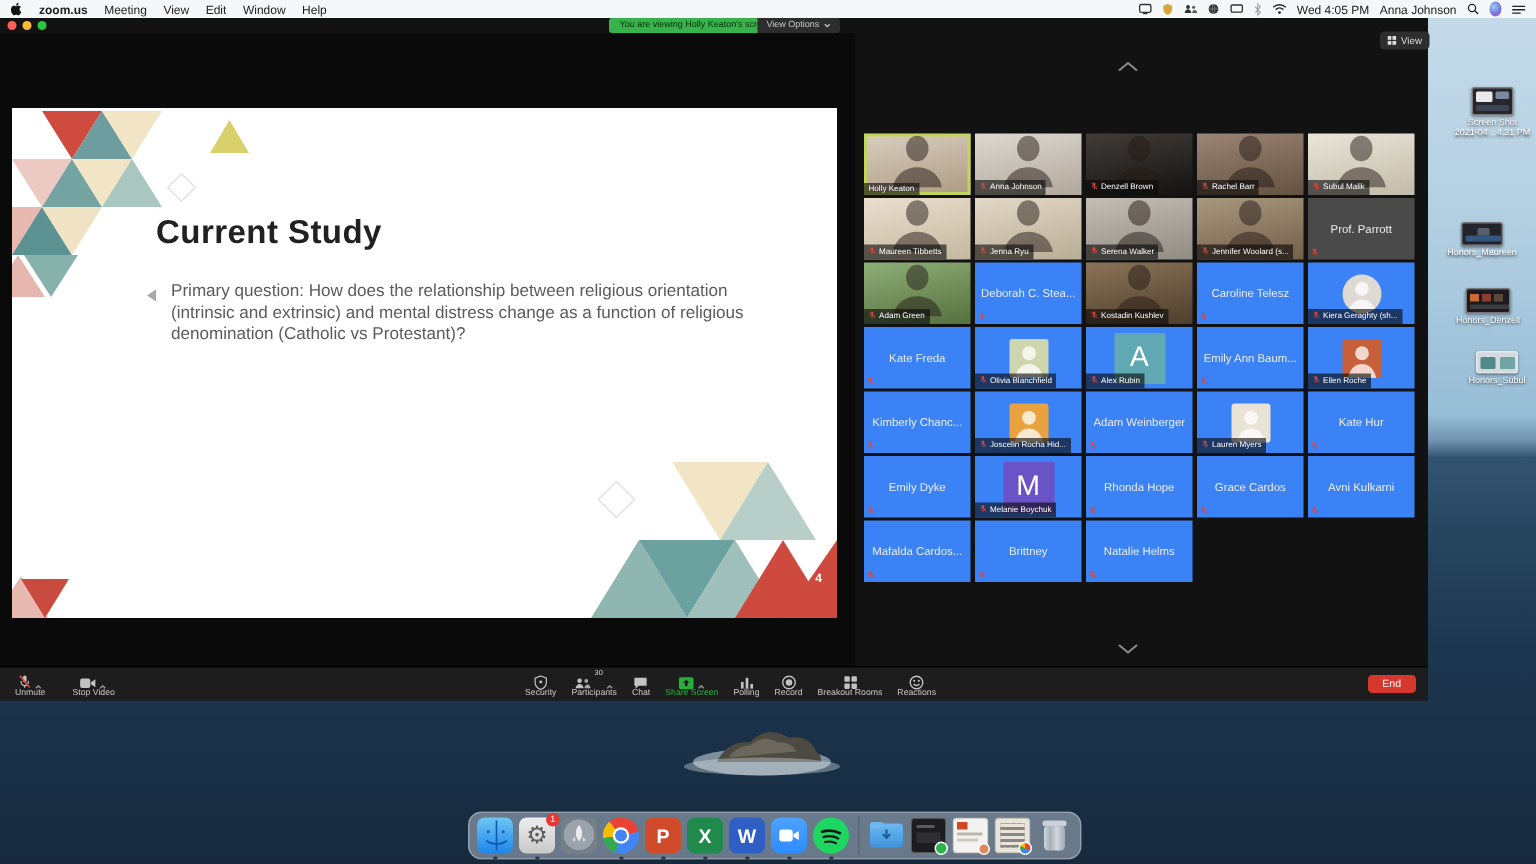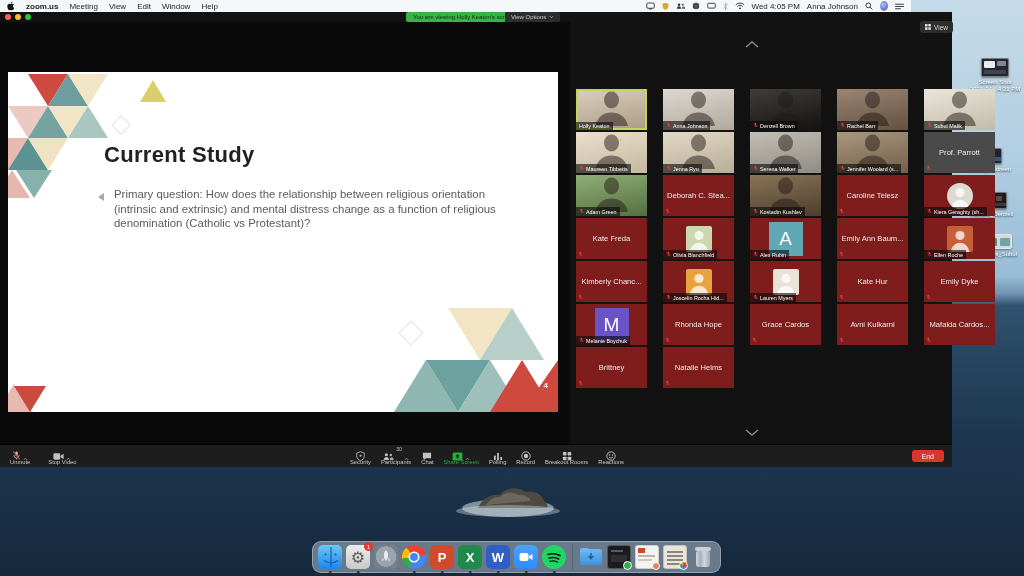--- a/index.html
+++ b/index.html
@@ -4,21 +4,21 @@
 <style>
   *{margin:0;padding:0;box-sizing:border-box}
   html,body{width:1024px;height:576px;overflow:hidden;background:#000;font-family:"Liberation Sans",sans-serif}
   .screen{position:relative;width:1024px;height:576px;overflow:hidden}
 
   
   .wallpaper{position:absolute;inset:0;background:linear-gradient(180deg,#c6dbe9 0%,#b2cfe2 26%,#97bdd6 48%,#6f93b0 51%,#32536f 53%,#27455f 62%,#1d3750 75%,#16293d 100%)}
   .rocks{position:absolute;left:448px;top:478px;width:120px;height:50px}
 
   
-  .menubar{position:absolute;left:0;top:0;width:911px;height:12px;background:rgba(247,249,250,.96);display:flex;align-items:center;padding:0 7px;font-size:8px;color:#1c1c1c;z-index:50}
+  .menubar{position:absolute;left:0;top:0;width:1024px;height:12px;background:rgba(247,249,250,.96);display:flex;align-items:center;padding:0 7px;font-size:8px;color:#1c1c1c;z-index:50}
   .menubar .mleft{display:flex;align-items:center;gap:11px}
   .menubar .apple{display:flex;align-items:center}
   .menubar .mitem{white-space:nowrap}
   .menubar .mitem.first{font-weight:bold}
   .menubar .mright{margin-left:auto;display:flex;align-items:center;gap:7px}
   .menubar .sicon{display:flex;align-items:center;justify-content:center;height:10px}
   .siri-dot{width:8px;height:8px;border-radius:50%;background:radial-gradient(circle at 35% 35%,#8fd0f2,#7a6fd8 60%,#c75fb8)}
   .mtime,.muser{white-space:nowrap;font-size:8px;color:#1c1c1c}
 
   
@@ -46,22 +46,22 @@
   .deco-br{right:0;bottom:0;width:180px;height:110px}
   .deco-bl{left:0;bottom:0;width:60px;height:40px}
   .diamond{position:absolute;border:1px solid #e2e2e2;transform:rotate(45deg)}
   .page-num{position:absolute;right:10px;bottom:22px;color:#fff;font-size:8px;font-weight:bold}
 
   
   .chev{position:absolute;left:744px;width:16px;height:8px;display:flex;align-items:center;justify-content:center;cursor:pointer}
   .chev.up{top:28px}.chev.down{top:416px}
 
   
-  .pgrid{position:absolute;left:576px;top:77px;display:grid;grid-template-columns:repeat(5,71px);grid-auto-rows:41px;gap:2px 16px}
-  .tile{position:relative;background:#7f1d1d;overflow:hidden}
+  .pgrid{position:absolute;left:576px;top:77px;display:grid;grid-template-columns:repeat(5,71px);grid-auto-rows:41px;gap:2px 3px}
+  .tile{position:relative;background:#3b82f6;overflow:hidden}
   .tile.active{box-shadow:inset 0 0 0 2px #c3d45c}
   .tile .sil{position:absolute;left:0;bottom:0}
   .nameplate{position:absolute;left:0;bottom:0;max-width:100%;display:flex;align-items:center;gap:2px;background:rgba(10,10,10,.62);padding:1px 3px;font-size:5.4px;color:#fff;white-space:nowrap;overflow:hidden}
   .center-name{position:absolute;inset:0;display:flex;align-items:center;justify-content:center;font-size:7.6px;color:#ececec;text-align:center;padding:0 3px}
   .mute-badge{position:absolute;left:2px;bottom:2px;display:flex}
   .letterbox{position:absolute;left:50%;top:50%;transform:translate(-50%,-50%);width:34px;height:34px;display:flex;align-items:center;justify-content:center;color:#fff;font-size:19px}
   .avatarbox{position:absolute;left:50%;top:50%;transform:translate(-50%,-50%);width:26px;height:26px;overflow:hidden;display:flex;align-items:flex-end;justify-content:center}
 
   
   .ztoolbar{position:absolute;left:0;top:432px;width:952px;height:23px;background:#1d1d1d;border-top:1px solid #000}
@@ -564,20 +564,31 @@
             <span><svg viewBox="0 0 12 13" width="5" height="6">
                 <rect x="4.4" y="1" width="3.2" height="6.2" rx="1.6" fill="#e0443a"></rect>
                 <path d="M2.8 5.8v1a3.2 3.2 0 0 0 6.4 0v-1" fill="none" stroke="#e0443a" stroke-width="1.1"></path>
                 <line x1="6" y1="10.2" x2="6" y2="11.8" stroke="#e0443a" stroke-width="1.1"></line>
                 <line x1="1.6" y1="1.4" x2="10.4" y2="11.4" stroke="#e0443a" stroke-width="1.4"></line>
               </svg></span>
             <span>Joscelin Rocha Hid...</span>
           </div>
         </div>
         <div class="tile">
+          <div class="center-name">Adam Weinberger</div>
+          <span class="mute-badge">
+            <svg viewBox="0 0 12 13" width="5" height="6">
+              <rect x="4.4" y="1" width="3.2" height="6.2" rx="1.6" fill="#e0443a"></rect>
+              <path d="M2.8 5.8v1a3.2 3.2 0 0 0 6.4 0v-1" fill="none" stroke="#e0443a" stroke-width="1.1"></path>
+              <line x1="6" y1="10.2" x2="6" y2="11.8" stroke="#e0443a" stroke-width="1.1"></line>
+              <line x1="1.6" y1="1.4" x2="10.4" y2="11.4" stroke="#e0443a" stroke-width="1.4"></line>
+            </svg>
+          </span>
+        </div>
+        <div class="tile">
           <div class="avatarbox" style="background: rgb(233, 226, 214); border-radius: 2px;">
             <svg width="26" height="26" viewBox="0 0 26 26">
               <circle cx="13" cy="9.5" r="4.6" fill="rgba(255,255,255,.75)"></circle>
               <path d="M3.5 26c1.5-6.5 5.3-9.3 9.5-9.3s8 2.8 9.5 9.3z" fill="rgba(255,255,255,.75)"></path>
             </svg>
           </div>
           <div class="nameplate">
             <span><svg viewBox="0 0 12 13" width="5" height="6">
                 <rect x="4.4" y="1" width="3.2" height="6.2" rx="1.6" fill="#e0443a"></rect>
                 <path d="M2.8 5.8v1a3.2 3.2 0 0 0 6.4 0v-1" fill="none" stroke="#e0443a" stroke-width="1.1"></path>

